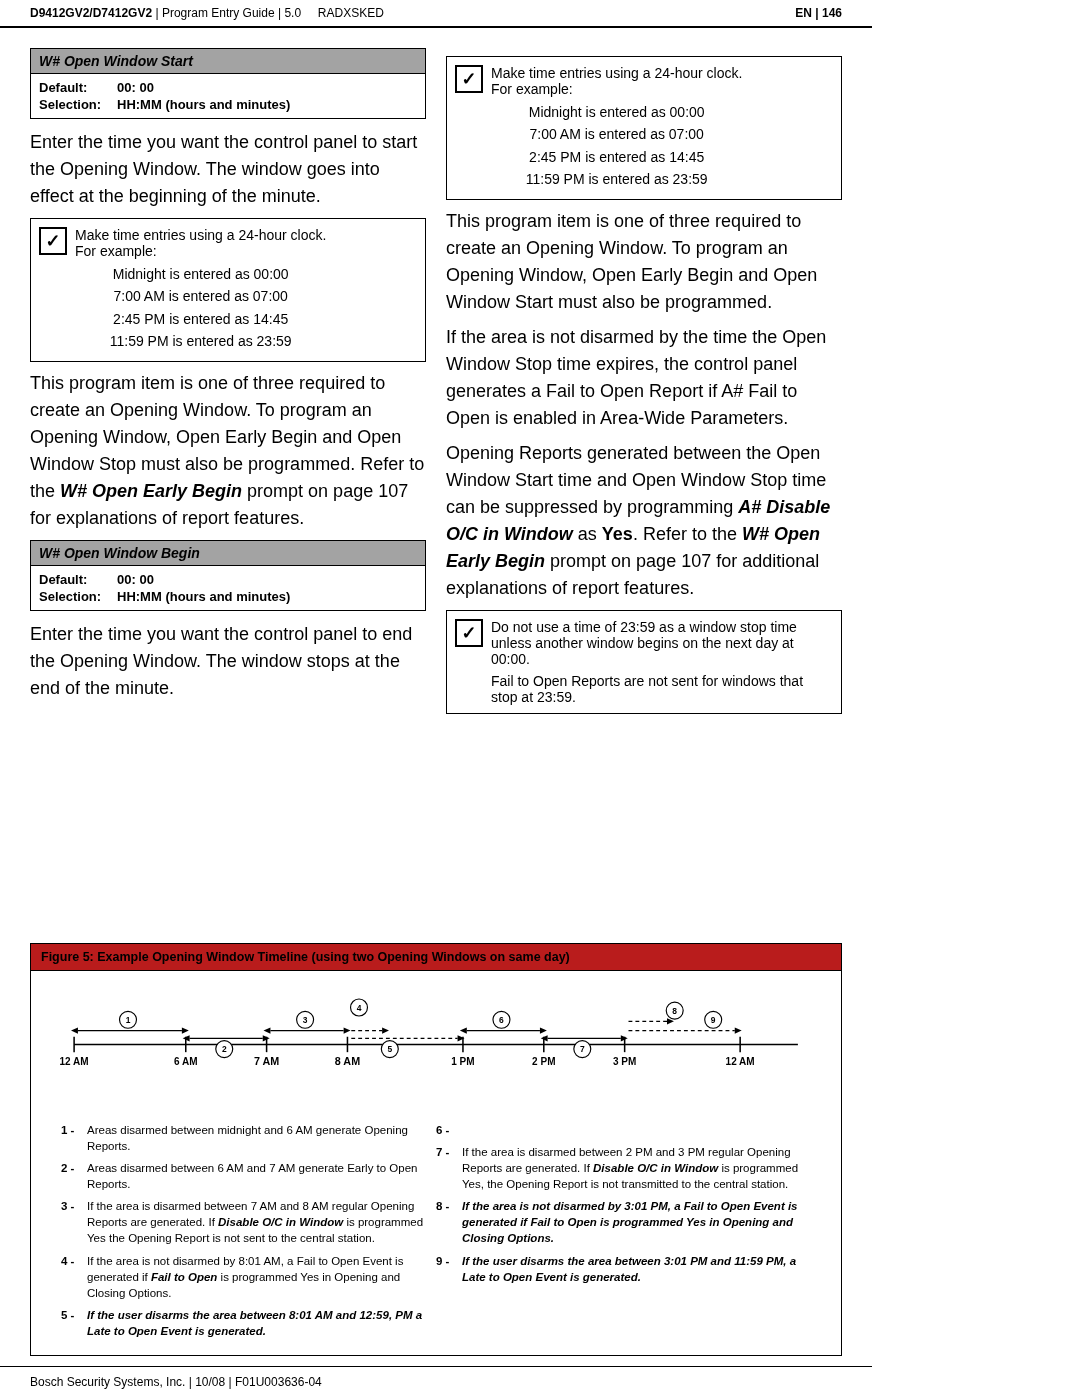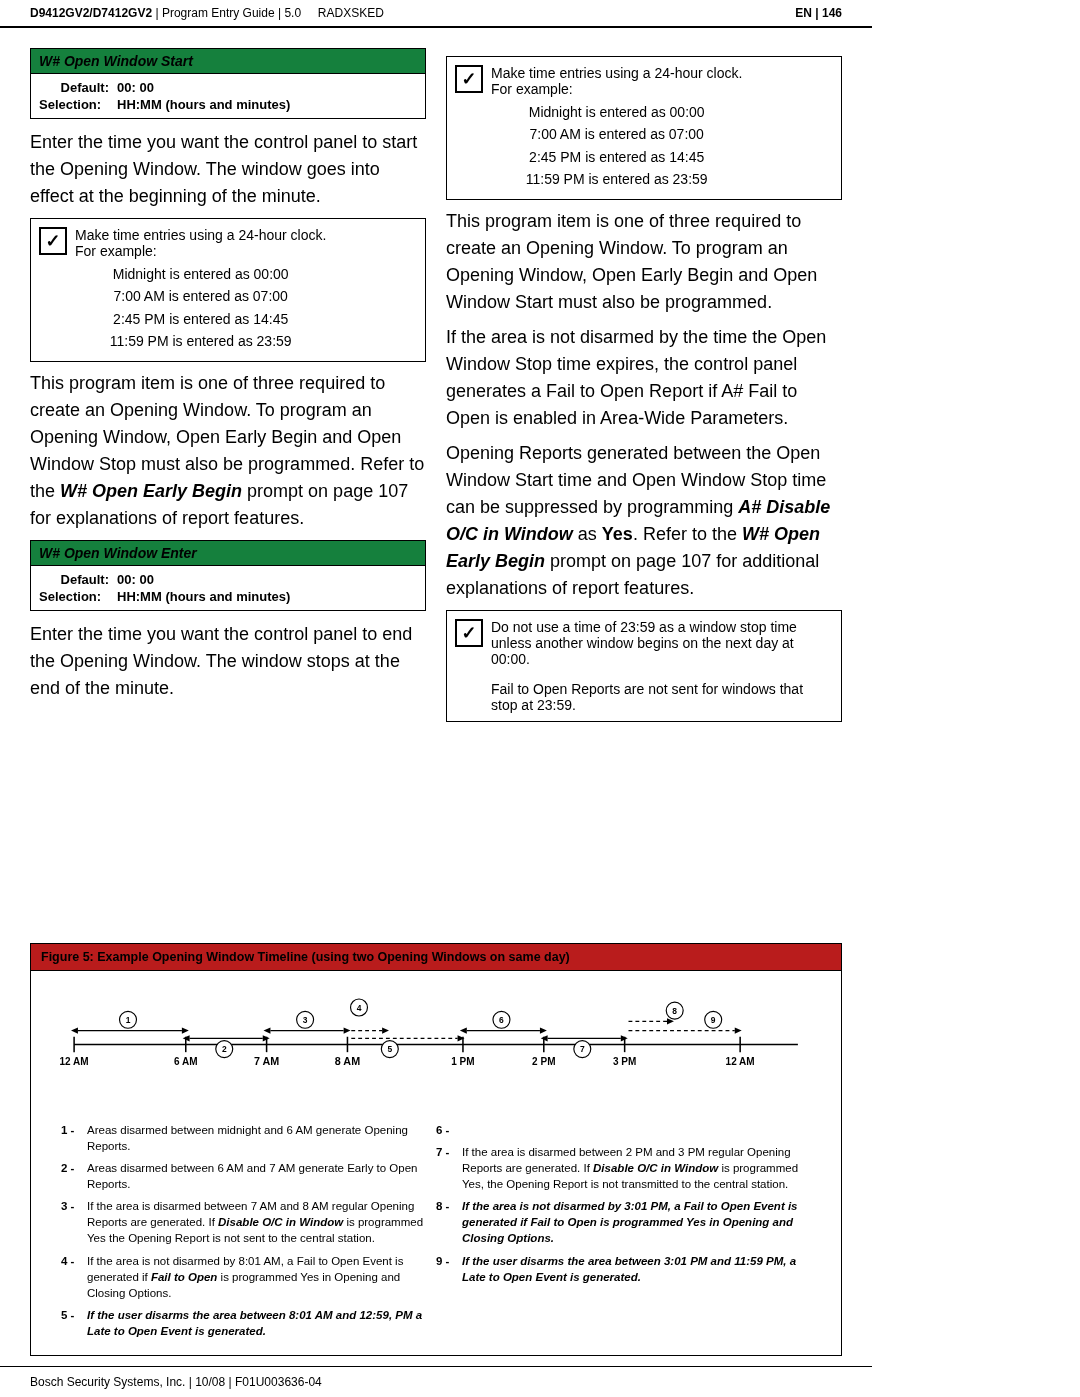--- a/index.html
+++ b/index.html
@@ -52,39 +52,38 @@
     .right-col {
       flex: 1;
       max-width: 490px;
     }
     
     .section-box {
       border: 1.5px solid #000;
       margin-bottom: 10px;
     }
     .section-title {
-      background: #15803d;
+      background: #a3a3a3;
       padding: 4px 8px;
       font-weight: bold;
       font-style: italic;
       font-size: 14px;
       border-bottom: 1.5px solid #000;
     }
     .section-body {
       padding: 6px 8px;
     }
     .default-row {
       display: flex;
       gap: 8px;
       margin-bottom: 2px;
     }
     .default-label {
       font-weight: bold;
       min-width: 70px;
-      text-align: right;
     }
     .default-value {
       font-weight: bold;
     }
     .selection-row {
       display: flex;
       gap: 8px;
     }
     .selection-label {
       font-weight: bold;
@@ -238,21 +237,21 @@
             11:59 PM is entered as 23:59
           </div>
         </div>
       </div>
 
       <p>
         This program item is one of three required to create an Opening Window. To program an Opening Window, Open Early Begin and Open Window Stop must also be programmed. Refer to the <strong><em>W# Open Early Begin</em></strong> prompt on page 107 for explanations of report features.
       </p>
 
       <div class="section-box">
-        <div class="section-title">W# Open Window Enter</div>
+        <div class="section-title">W# Open Window Begin</div>
         <div class="section-body">
           <div class="default-row">
             <span class="default-label">Default:</span>
             <span class="default-value">00: 00</span>
           </div>
           <div class="selection-row">
             <span class="selection-label">Selection:</span>
             <span class="selection-value">HH:MM (hours and minutes)</span>
           </div>
         </div>
@@ -287,21 +286,21 @@
       <p>
         Opening Reports generated between the Open Window Start time and Open Window Stop time can be suppressed by programming <strong><em>A# Disable O/C in Window</em></strong> as <strong>Yes</strong>. Refer to the <strong><em>W# Open Early Begin</em></strong> prompt on page 107 for additional explanations of report features.
       </p>
 
       <div class="note-box">
         <div class="check-icon">✓</div>
         <div class="note-content">
           <div>
             Do not use a time of 23:59 as a window stop time unless another window begins on the next day at 00:00.
           </div>
-          <div style="margin-top:14px">
+          <div style="margin-top:6px">
             Fail to Open Reports are not sent for windows that stop at 23:59.
           </div>
         </div>
       </div>
 
     </div>
   </div>
 
   <div class="figure-section">
     <div class="figure-title">Figure 5: Example Opening Window Timeline (using two Opening Windows on same day)</div>

